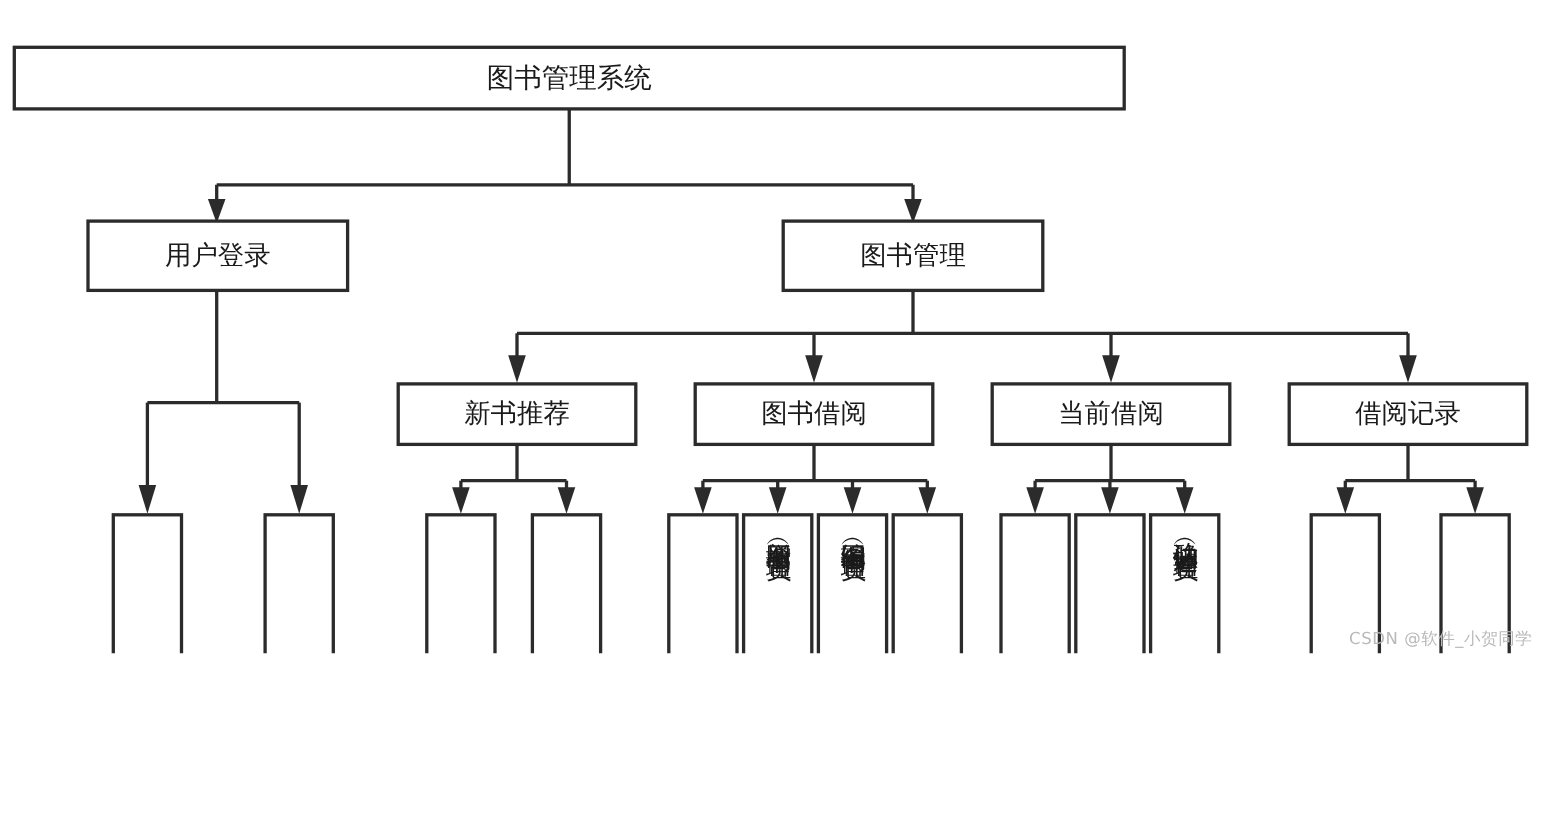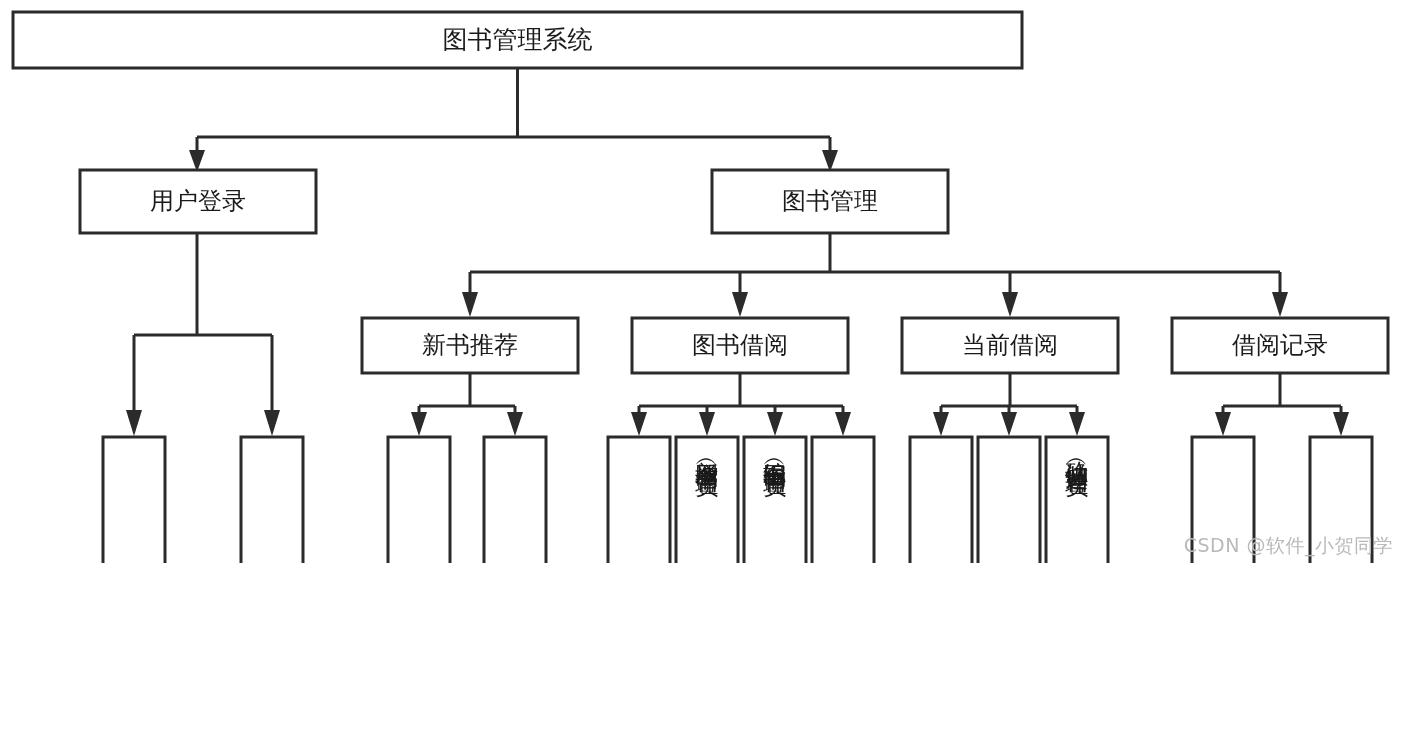--- a/index.html
+++ b/index.html
@@ -10,20 +10,21 @@
   }
   body {
     font-family: "DejaVu Sans", "Liberation Sans", sans-serif;
   }
   #diagram-root {
     position: relative;
     width: 1405px;
     height: 563px;
     background: #ffffff;
     overflow: hidden;
+    margin-top: 31px;
   }
   svg.diagram-canvas {
     position: absolute;
     top: 0;
     left: 0;
     width: 1405px;
     height: 747px;
     display: block;
   }
   .node-rect {
@@ -70,21 +71,21 @@
     line-height: 1.16;
     color: #1a1a1a;
     letter-spacing: 2px;
     white-space: nowrap;
   }
   .watermark {
     position: absolute;
     right: 12px;
     bottom: 4px;
     font-family: "DejaVu Sans", "Liberation Sans", sans-serif;
-    font-size: 19px;
+    font-size: 15px;
     color: #b9b9b9;
     letter-spacing: 0.5px;
     user-select: none;
     white-space: nowrap;
   }
 </style>
 </head>
 <body>
 
 <div id="diagram-root">

